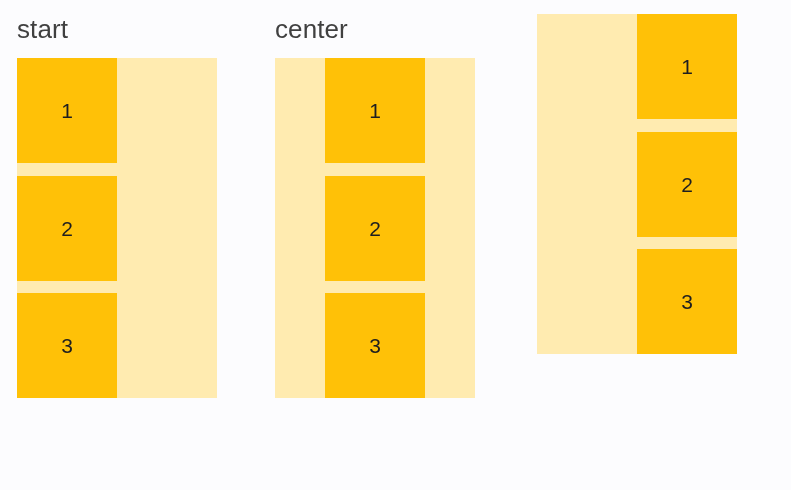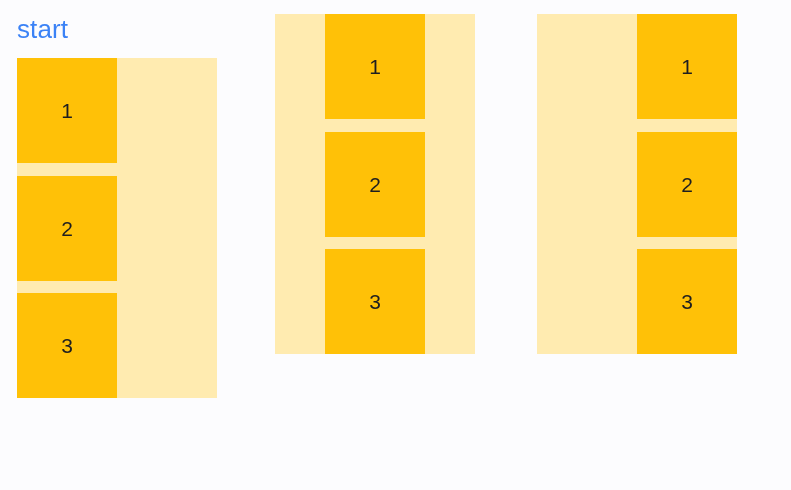--- a/index.html
+++ b/index.html
@@ -25,21 +25,21 @@
     position: absolute;
     top: 14px;
   }
   .demo-group.g0 { left: 17px; }
   .demo-group.g1 { left: 275px; }
   .demo-group.g2 { left: 537px; }
 
   .group-label {
     font-size: 26px;
     line-height: 30px;
-    color: #3b82f6;
+    color: #404040;
     font-weight: 400;
     letter-spacing: 0.1px;
     height: 44px;
     white-space: nowrap;
   }
 
   .flex-container {
     width: 200px;
     height: 340px;
     background: #ffebb0;
@@ -79,20 +79,21 @@
       <div class="flex-item">
         <span>2</span>
       </div>
       <div class="flex-item">
         <span>3</span>
       </div>
     </div>
   </div>
 
   <div class="demo-group g1">
+    <div class="group-label">center</div>
     <div class="flex-container align-center">
       <div class="flex-item">
         <span>1</span>
       </div>
       <div class="flex-item">
         <span>2</span>
       </div>
       <div class="flex-item">
         <span>3</span>
       </div>

